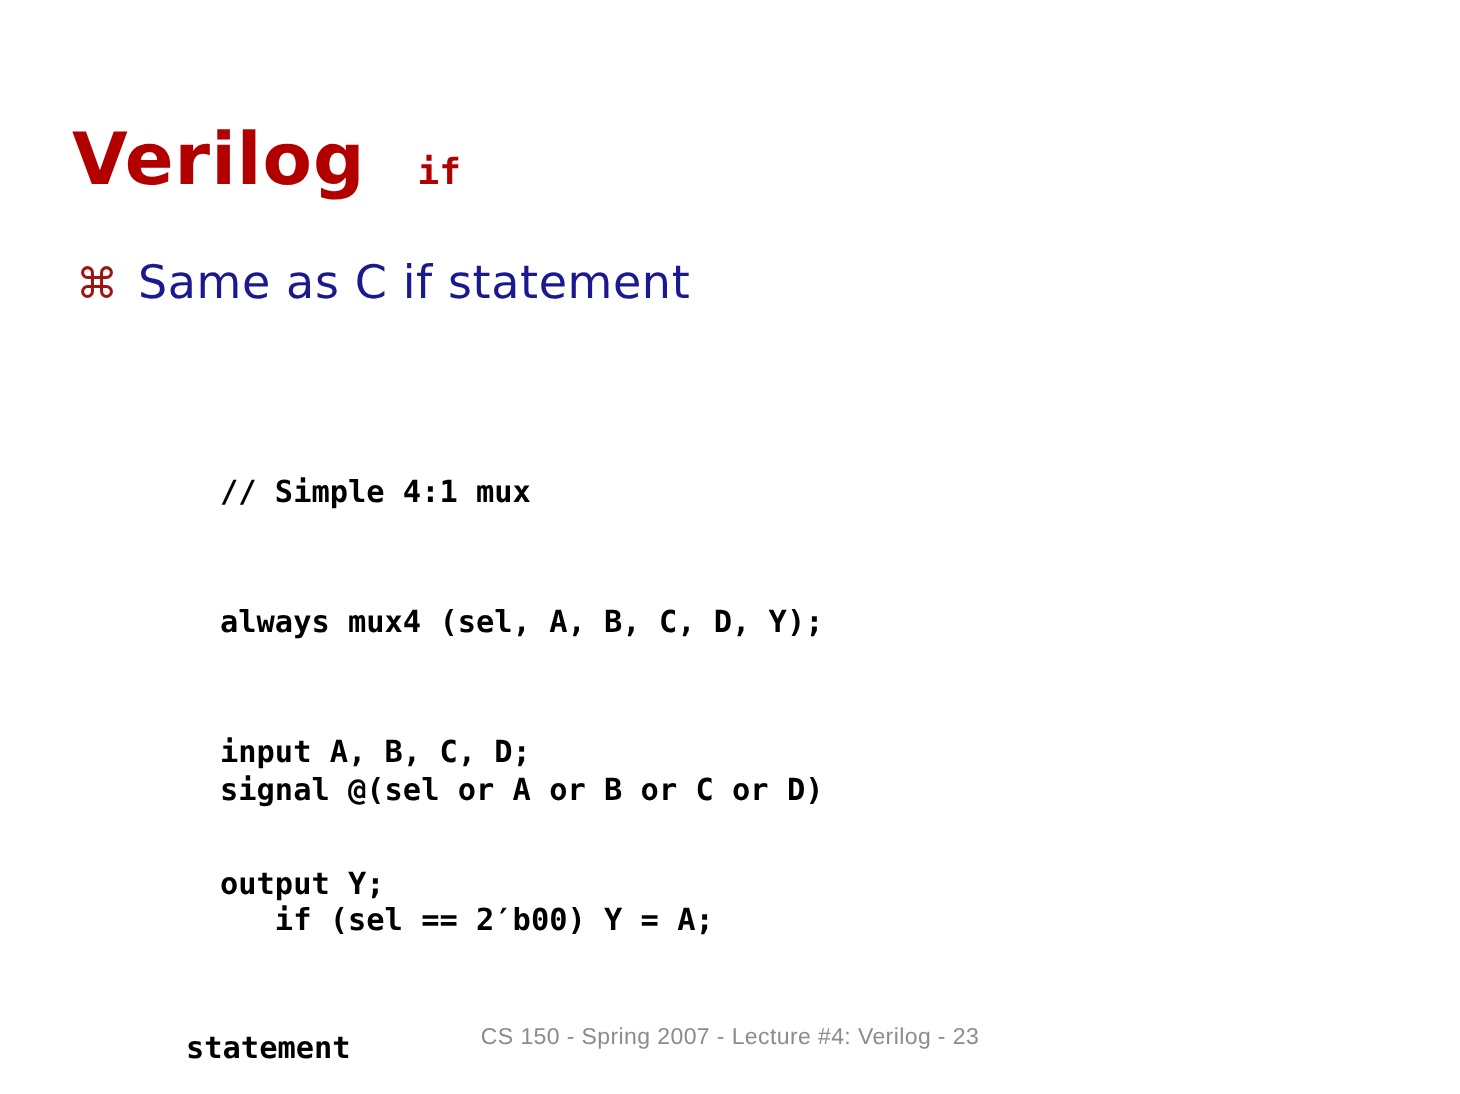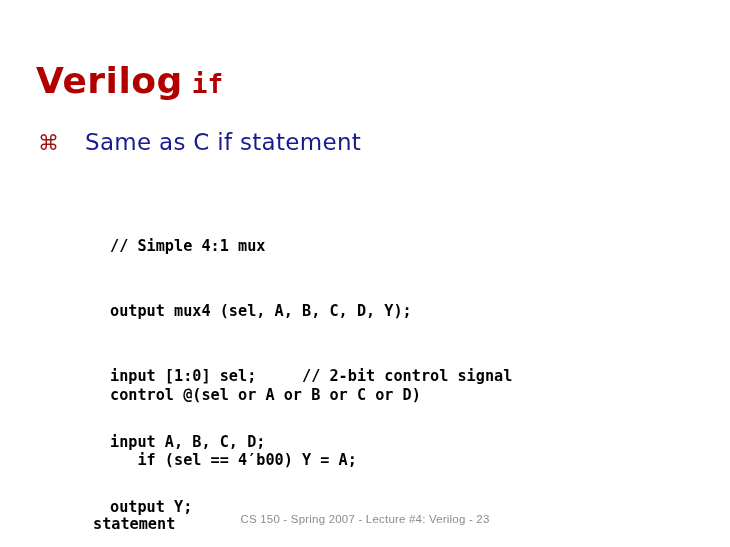--- a/index.html
+++ b/index.html
@@ -34,23 +34,23 @@
   .slide-title .title-main {
     font-family: "DejaVu Sans", sans-serif;
     font-weight: bold;
     font-size: 36px;
     color: #B20000;
     letter-spacing: 0.5px;
   }
   .slide-title .title-code {
     font-family: "DejaVu Sans Mono", "Liberation Mono", monospace;
     font-weight: bold;
-    font-size: 26px;
+    font-size: 18px;
     color: #B20000;
-    margin-left: 9px;
+    margin-left: 26px;
     letter-spacing: 0px;
   }
 
   
   .bullet-row {
     position: absolute;
     left: 38px;
     top: 131px;
     white-space: nowrap;
     line-height: 1;
@@ -58,21 +58,21 @@
   .bullet-row .bullet-glyph {
     font-family: "DejaVu Sans", sans-serif;
     font-size: 21px;
     color: #9C1414;
     vertical-align: baseline;
   }
   .bullet-row .bullet-text {
     font-family: "DejaVu Sans", sans-serif;
     font-size: 23px;
     color: #1A1A8E;
-    margin-left: 26px;
+    margin-left: 10px;
     letter-spacing: 0.3px;
   }
 
   
   .code-block {
     position: absolute;
     white-space: pre;
     font-family: "DejaVu Sans Mono", "Liberation Mono", monospace;
     font-weight: bold;
     font-size: 15.2px;
@@ -118,30 +118,29 @@
   <div class="slide-title">
     <span class="title-main">Verilog</span><span class="title-code">if</span>
   </div>
 
   <div class="bullet-row">
     <span class="bullet-glyph">⌘</span><span class="bullet-text">Same as C if statement</span>
   </div>
 
   <div class="code-block" id="code-block-declaration">
     <span class="code-line">// Simple 4:1 mux</span>
-    <span class="code-line">output mux4 (sel, A, B, C, D, Y);</span>
-    <span class="code-line">input [1:0] sel;     // 2-bit control signal</span>
+    <span class="code-line">always mux4 (sel, A, B, C, D, Y);</span>
     <span class="code-line">input A, B, C, D;</span>
     <span class="code-line">output Y;</span>
     
   </div>
 
   <div class="code-block" id="code-block-always">
-    <span class="code-line">control @(sel or A or B or C or D)</span>
-    <span class="code-line">   if (sel == 4′b00) Y = A;</span>
+    <span class="code-line">signal @(sel or A or B or C or D)</span>
+    <span class="code-line">   if (sel == 2′b00) Y = A;</span>
     
     
   </div>
 
   <div class="code-block" id="code-block-end">
     <span class="code-line">statement</span>
   </div>
 
   <div class="footer">CS 150 - Spring 2007 - Lecture #4: Verilog - 23</div>
 

